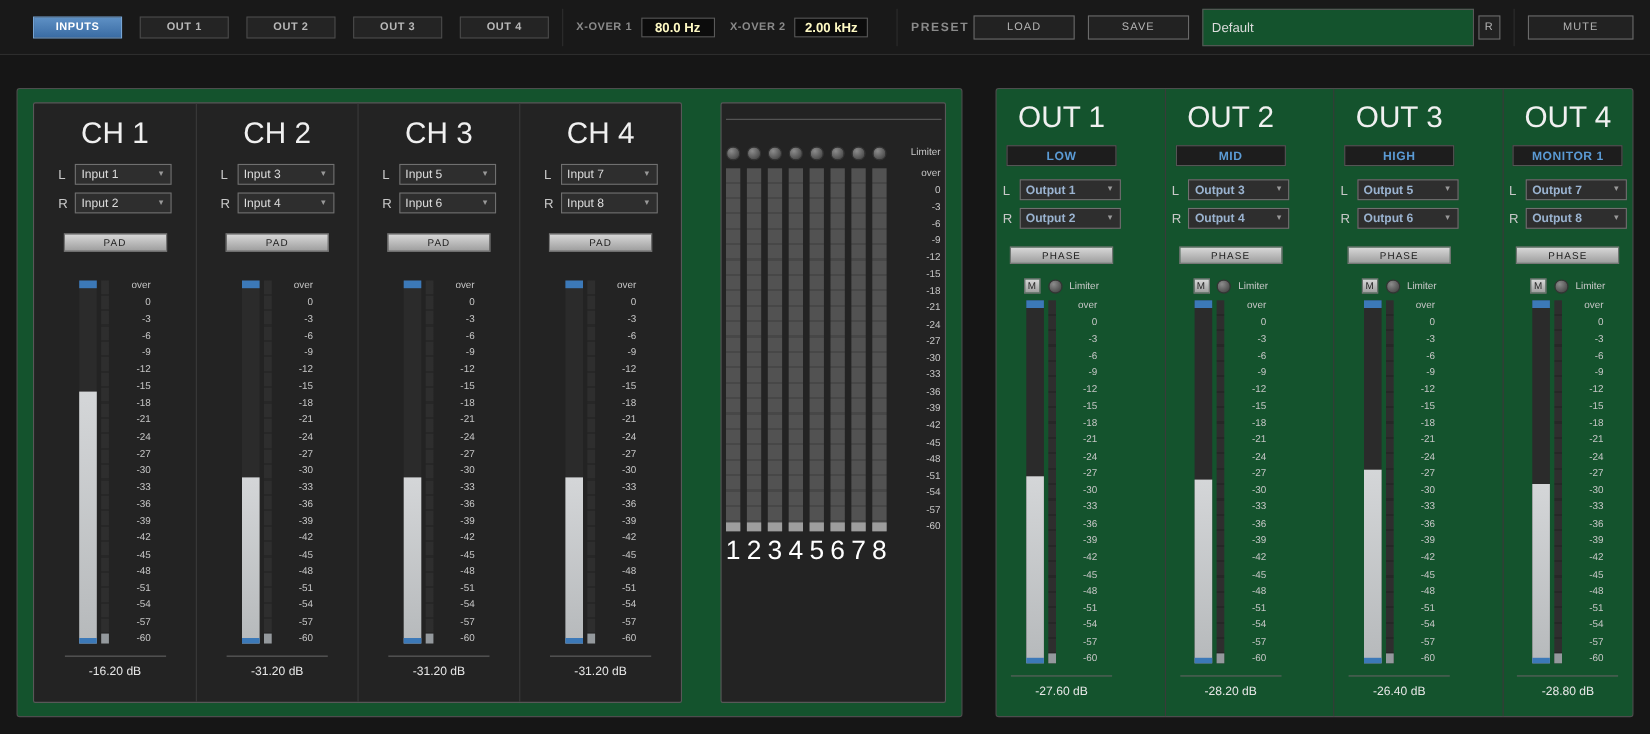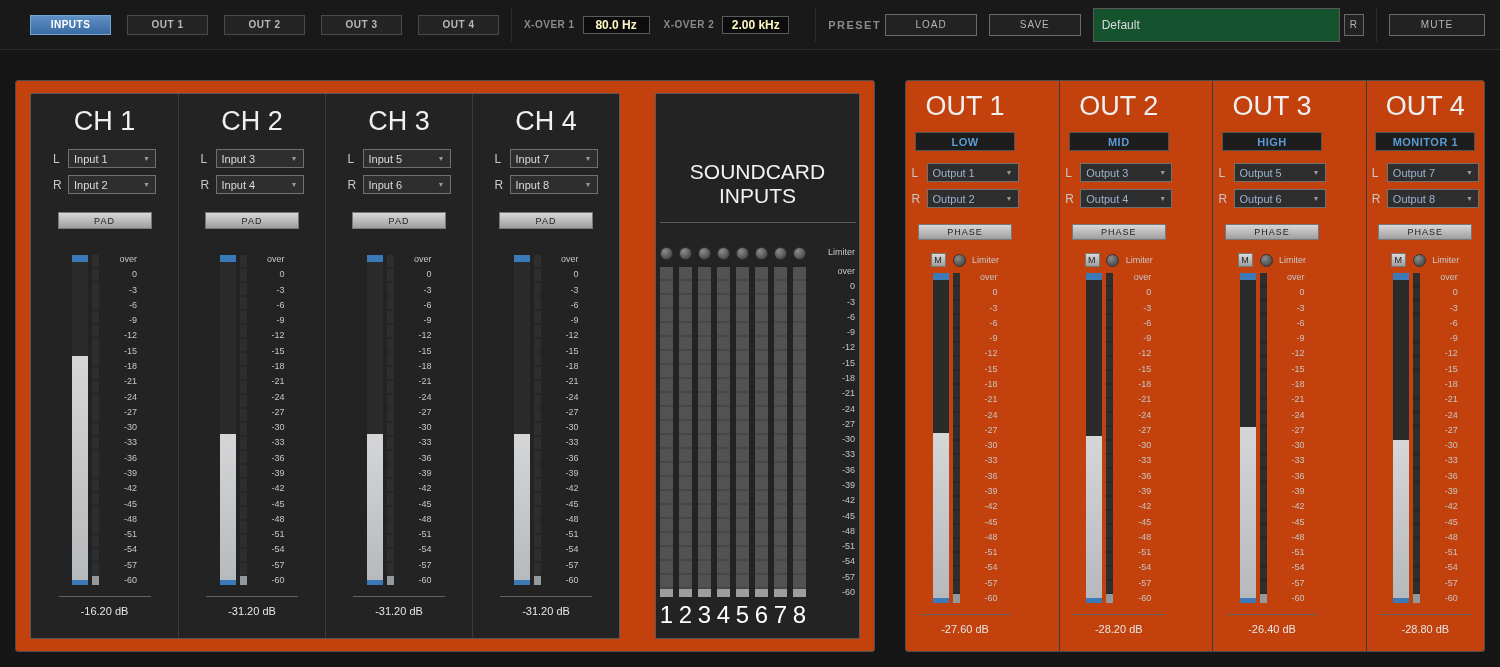--- a/index.html
+++ b/index.html
@@ -44,41 +44,41 @@
     width:258px; height:21px; background:#14532d; border:1px solid #585858;
     color:#dcdcdc; font-size:12px; padding:16px 8px; margin-right:4px;
     font-family:"Liberation Sans", sans-serif; outline:none;
   }
   .r-btn { width:21px; }
   .mute-btn { width:96px; }
   .push-right { margin-left:auto; display:flex; align-items:center; }
 
   
   .main { display:flex; padding:30px 15px 0 15px; gap:30px; }
-  .panel { background:#c2410c; border:1px solid #4d4d4d; border-radius:3px;gap:35px; }
+  .panel { background:#14532d; border:1px solid #4d4d4d; border-radius:3px;gap:35px; }
   .left-panel { width:860px; height:572px; padding:12px 14px; display:flex; justify-content:space-between; }
   .inner-box { background:#232323; border:1px solid #585858; border-radius:2px; height:100%; }
   .channels-box { width:590px; display:flex; }
   .soundcard-box { width:240px; }
 
   
   .strip { display:flex; flex-direction:column; align-items:center; }
   .in-strip { width:147px; padding-top:12px; }
   .in-strip + .in-strip { border-left:1px solid #3a3a3a; }
   .ch-title { font-size:27px; color:#f0f0f0; margin-bottom:12px; }
   .io-row { display:flex; align-items:center; margin-bottom:7px; }
   .io-label { width:15px; font-size:12px; color:#c8c8c8; }
   .dropdown {
     width:88px; height:19px; background:#2e2e2e; border:1px solid #707070;
     display:flex; align-items:center; justify-content:space-between;
     padding:0 5px; cursor:default;
   }
   .out-strip .dropdown { width:92px; }
   .dd-text { font-size:11px; color:#dcdcdc; white-space:nowrap; }
-  .out-strip .dd-text { color:#9ab3d0; font-weight:normal; }
+  .out-strip .dd-text { color:#9ab3d0; font-weight:bold; }
   .dd-arrow { font-size:7px; color:#999; }
   .grey-btn {
     background:linear-gradient(#d8d8d8,#9e9e9e); border:1px solid #777;
     color:#1d1d1d; font-size:9px; letter-spacing:1px;
     display:flex; align-items:center; justify-content:center; cursor:default;
   }
   .pad-btn { width:94px; height:17px; margin:11px 0 26px 0; }
   .phase-btn { width:94px; height:16px; margin:9px 0 13px 0; }
 
   
@@ -372,21 +372,20 @@
               <span class="scale-tick">-57</span>
               <span class="scale-tick">-60</span>
             </div>
     </div>
     <div class="readout-sep"></div>
     <div class="ch-readout">-31.20 dB</div>
   </div>
 </div>
 
     <div class="inner-box soundcard-box">
-      <div class="sc-title">SOUNDCARD INPUTS</div>
       <div class="sc-rule"></div>
       <div class="sc-body">
         <div class="sc-left">
           <div class="sc-leds" id="sc-leds">
               <div class="led"></div>
               <div class="led"></div>
               <div class="led"></div>
               <div class="led"></div>
               <div class="led"></div>
               <div class="led"></div>

